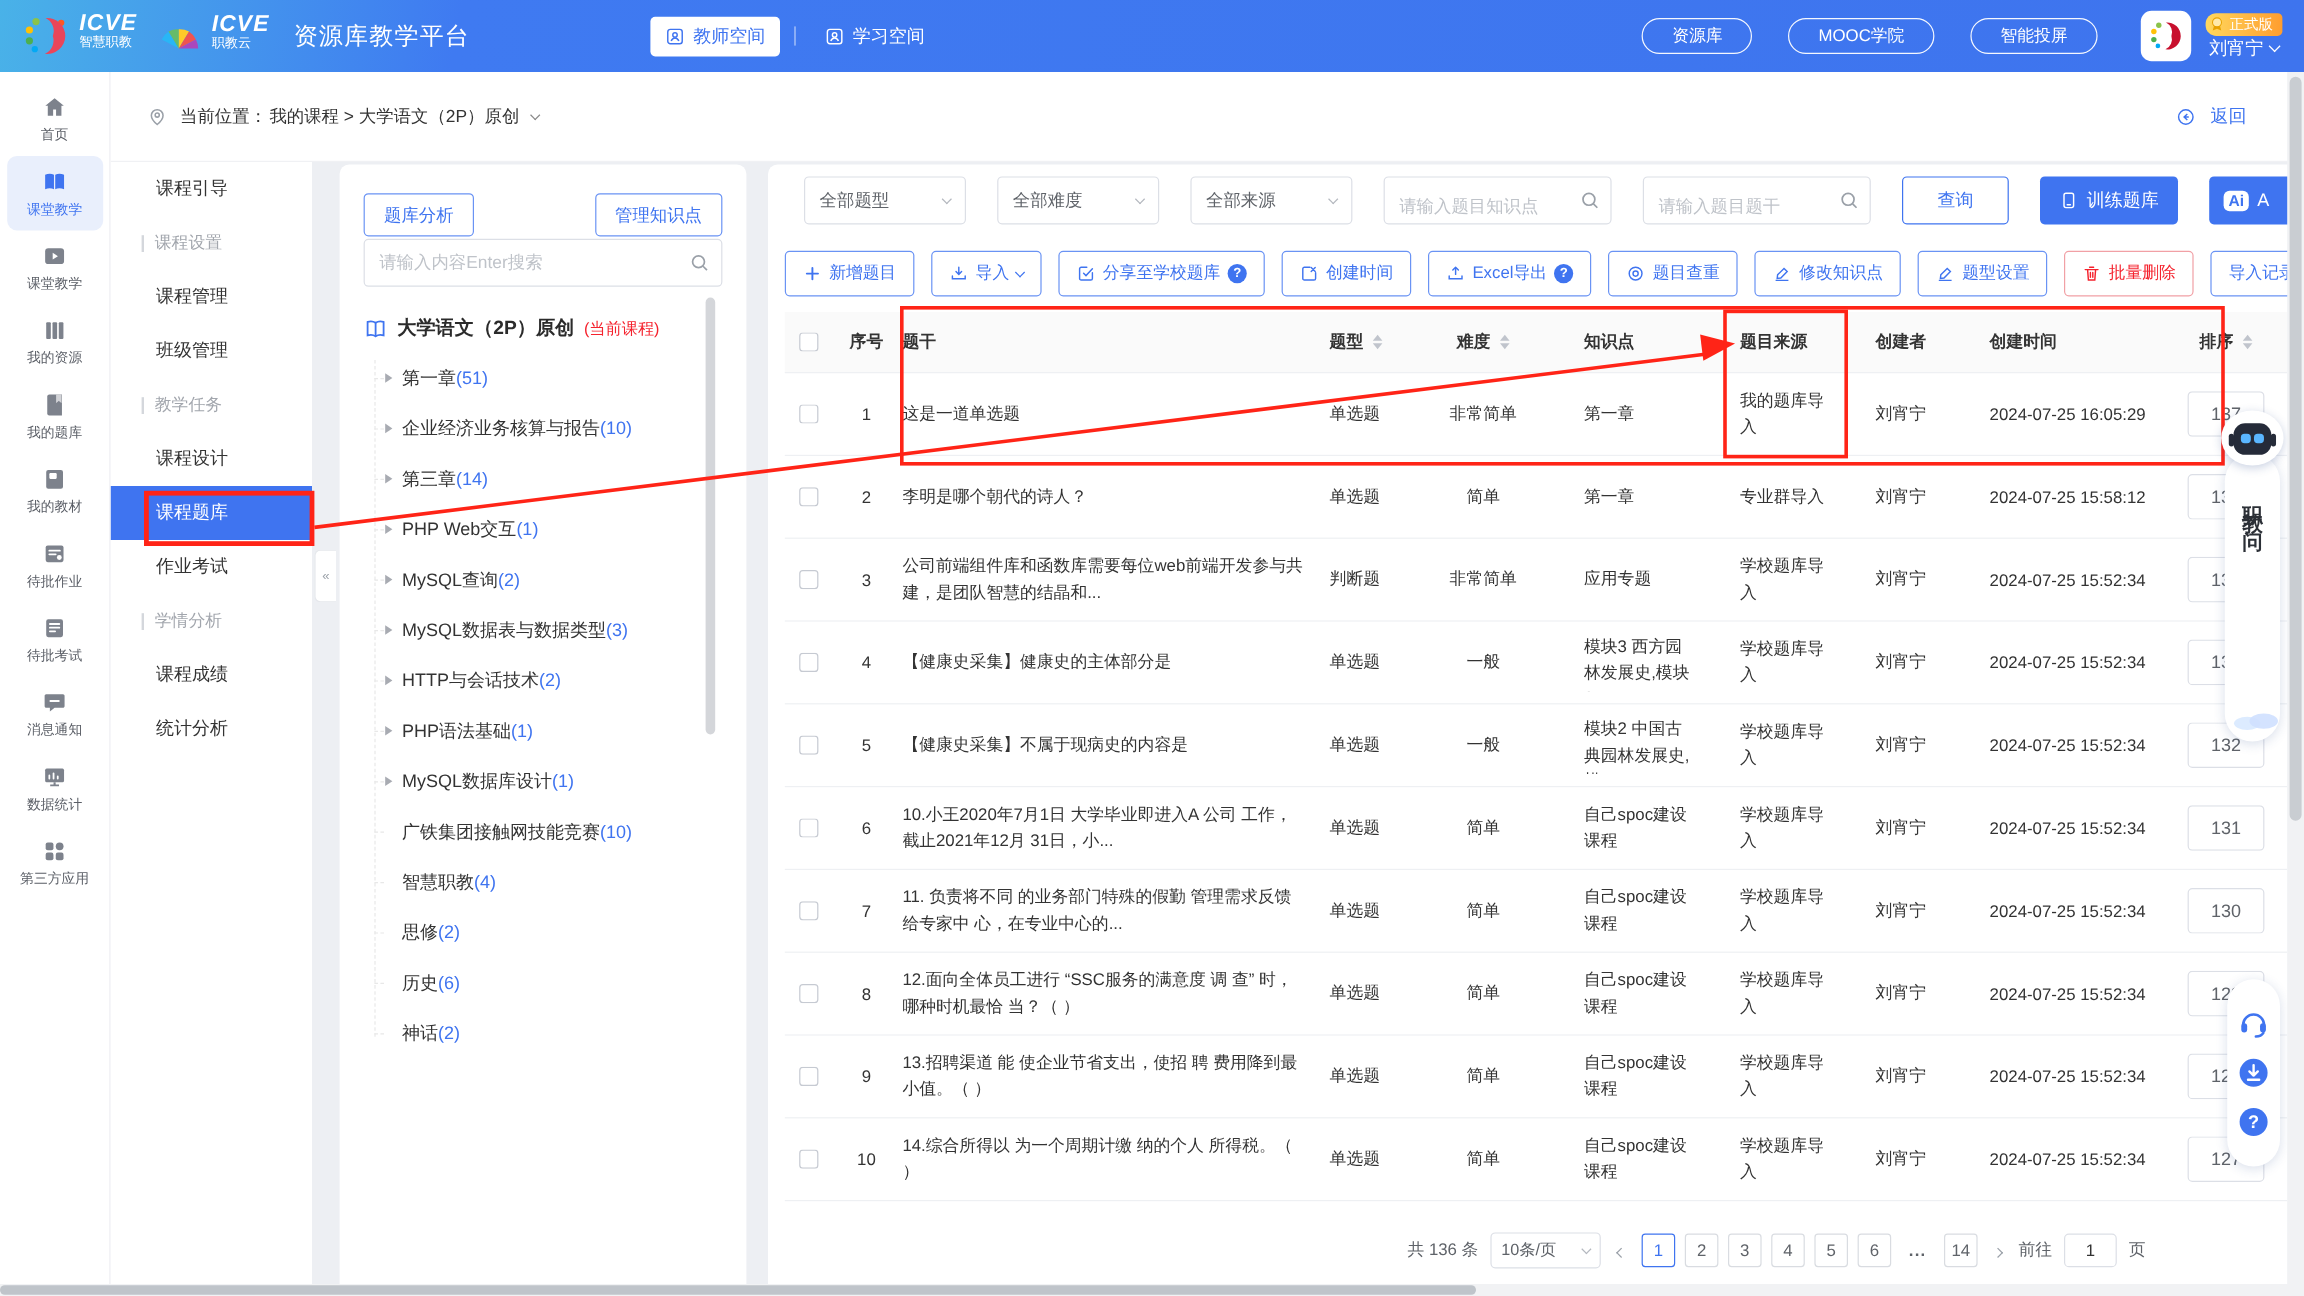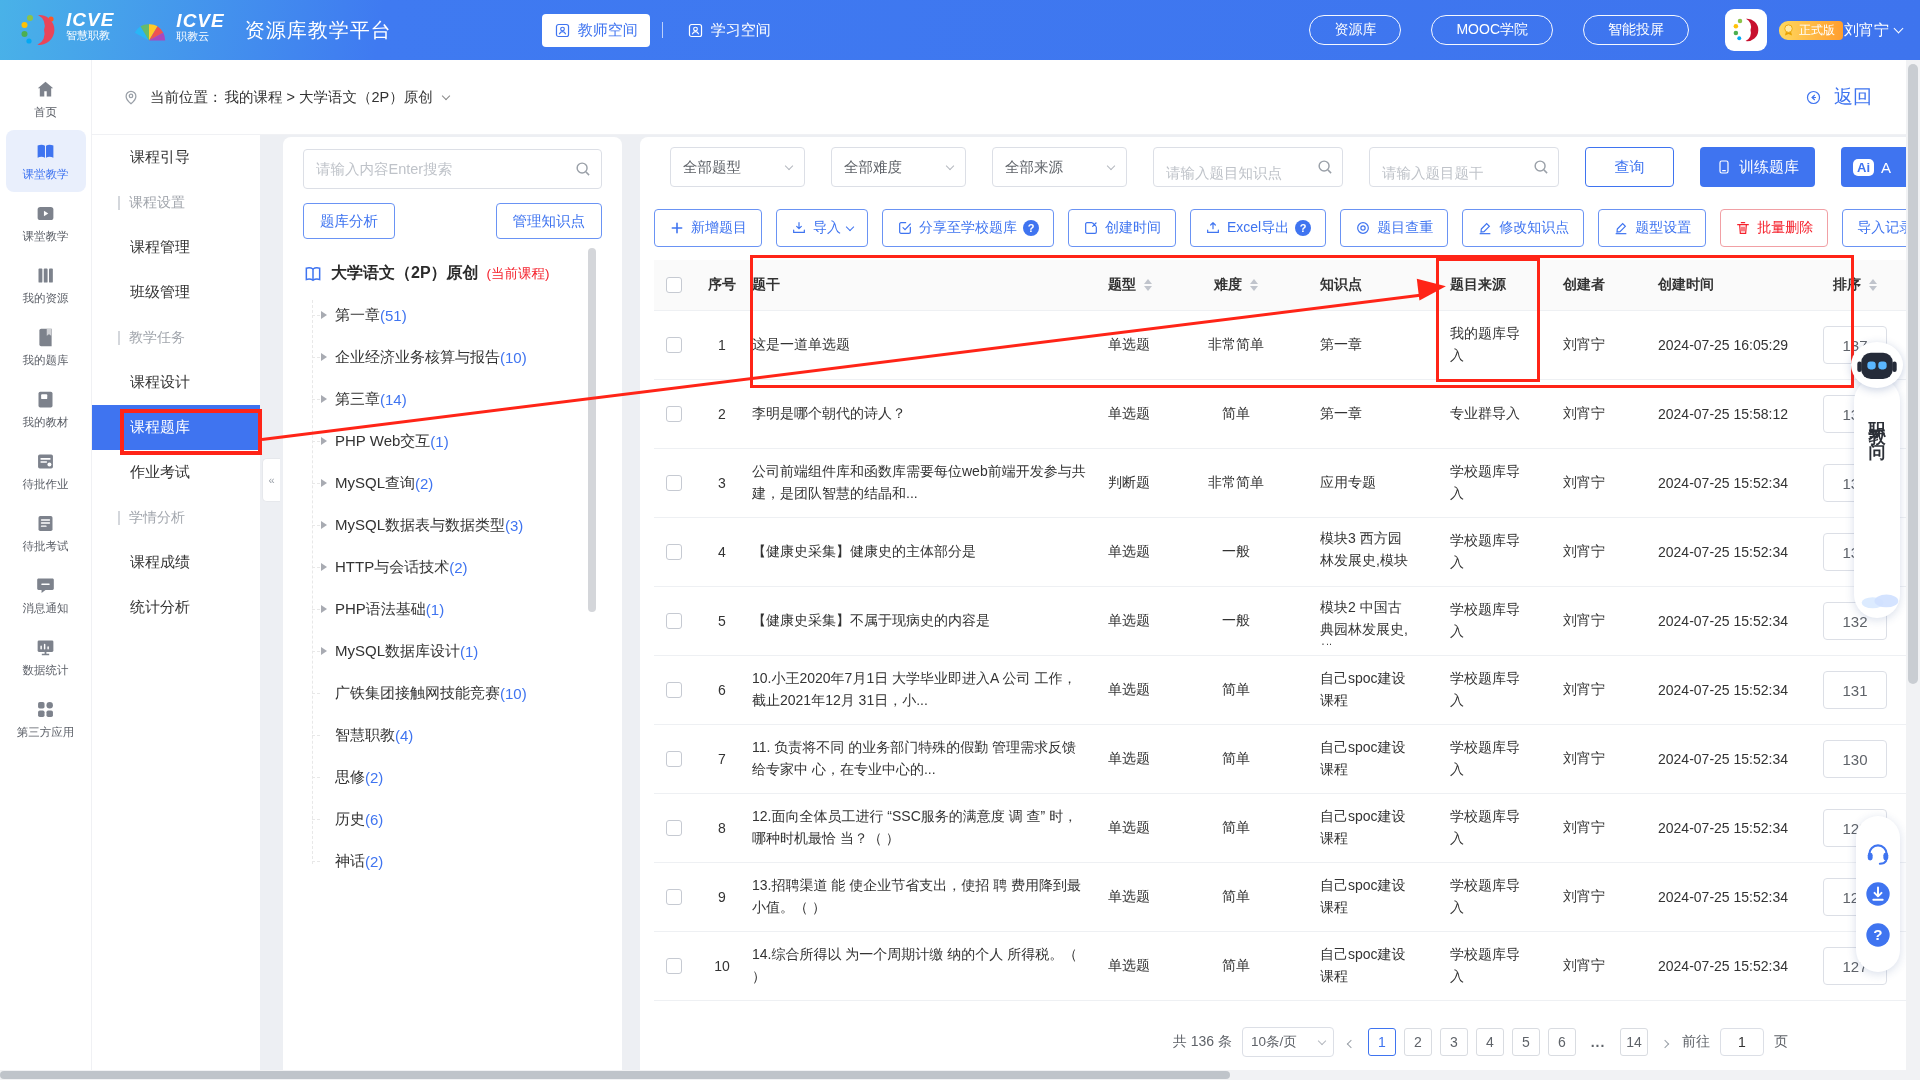--- a/index.html
+++ b/index.html
@@ -15,32 +15,32 @@
 .brand .bt2{font-size:11px;line-height:1.2}
 #tb-title{font-size:20px;margin-left:20px;letter-spacing:1px}
 #tb-nav{display:flex;align-items:center;gap:12px;margin-left:150px}
 .nav-btn{display:flex;align-items:center;gap:7px;font-size:15px;cursor:pointer;color:#fff;background:transparent;border:none;padding:7px 12px;border-radius:4px}
 .nav-btn.active{background:#fff;color:var(--primary)}
 .nav-div{width:1px;height:16px;background:rgba(255,255,255,.65)}
 #tb-right{margin-left:auto;display:flex;align-items:center;gap:28px}
 .pill{border:1px solid rgba(255,255,255,.95);border-radius:16px;padding:5px 24px;font-size:14px;color:#fff;background:transparent;cursor:pointer;white-space:nowrap}
 #user-cluster{display:flex;align-items:center;gap:12px;margin-left:8px}
 #mini-logo{width:42px;height:42px;background:#fff;border-radius:9px;display:flex;align-items:center;justify-content:center}
-#user-col{display:flex;align-items:center;gap:1px}
+#user-col{display:flex;flex-direction:column;align-items:center;gap:1px}
 #ver-badge{display:flex;align-items:center;gap:3px;background:linear-gradient(90deg,#ffd85e,#ff9d2e);border-radius:9px 4px 4px 9px;padding:1px 8px 1px 2px;font-size:12px;color:#fff}
 #user-name{display:flex;align-items:center;gap:6px;font-size:15px}
 .chev{display:inline-block;width:7px;height:7px;border-right:1.7px solid currentColor;border-bottom:1.7px solid currentColor;transform:rotate(45deg);margin-top:-3px}
 .chev.small{width:6px;height:6px}
 .chev.left{transform:rotate(135deg);margin-top:0}
 .chev.right{transform:rotate(-45deg);margin-top:0}
 
 #breadcrumb{position:absolute;left:92px;top:60px;width:1828px;height:75px;background:#fff;display:flex;align-items:center;padding:0 30px;border-bottom:1px solid #f0f1f4}
 #breadcrumb .txt{font-size:14.5px;color:#333;margin-left:10px}
 #bc-chev{color:#888;margin-left:10px}
-#back-btn{margin-left:auto;margin-right:18px;display:flex;align-items:center;gap:12px;color:var(--primary);font-size:19px;background:none;border:none;cursor:pointer}
+#back-btn{margin-left:auto;margin-right:18px;display:flex;align-items:center;gap:12px;color:var(--primary);font-size:15px;background:none;border:none;cursor:pointer}
 
 #sidebar{position:absolute;left:0;top:60px;width:92px;height:1020px;background:#fff;border-right:1px solid #f0f1f4;padding-top:8px;z-index:11}
 .sb-item{width:80px;margin:0 auto;height:62px;display:flex;flex-direction:column;align-items:center;justify-content:center;gap:5px;border-radius:8px;cursor:pointer;color:#7d828c}
 .sb-item .ic{width:21px;height:21px}
 .sb-item .sb-lb{font-size:11.5px;color:#5a5e66;white-space:nowrap}
 .sb-item.active{background:#e9effc;color:var(--primary)}
 .sb-item.active .sb-lb{color:var(--primary)}
 
 #submenu{position:absolute;left:92px;top:135px;width:168px;height:945px;background:#fff}
 .sm-item{height:45px;display:flex;align-items:center;padding-left:38px;font-size:15px;color:#333;cursor:pointer}
@@ -383,32 +383,32 @@
     <div class="sm-section">
       <span class="bar"></span>
       <span>学情分析</span>
     </div>
     <div class="sm-item">课程成绩</div>
     <div class="sm-item">统计分析</div>
   </div>
 <div id="collapse-handle">«</div>
 
 <div id="tree-card">
+  <div id="tree-btns">
+    <button class="t-btn">题库分析</button>
+    <button class="t-btn">管理知识点</button>
+  </div>
   <div id="tree-search">
     <input type="text" placeholder="请输入内容Enter搜索" style="">
     <span class="ic">
       <svg viewBox="0 0 20 20" fill="none" stroke="currentColor" stroke-width="1.6">
           <circle cx="9" cy="9" r="5.5"></circle>
           <path d="m13.2 13.2 3.6 3.6"></path>
         </svg>
     </span>
-  </div>
-  <div id="tree-btns">
-    <button class="t-btn">题库分析</button>
-    <button class="t-btn">管理知识点</button>
   </div>
   <div id="tree-root">
     <span class="ic">
       <svg viewBox="0 0 24 24" fill="none" stroke="currentColor" stroke-width="1.8">
           <path d="M12 6c-2.2-1.6-5-1.9-8-1v13.5c3-.9 5.8-.6 8 1 2.2-1.6 5-1.9 8-1V5c-3-.9-5.8-.6-8 1z"></path>
           <path d="M12 6v13.5"></path>
         </svg>
     </span>
     <span id="root-label">大学语文（2P）原创</span>
     <span id="root-tag">(当前课程)</span>

